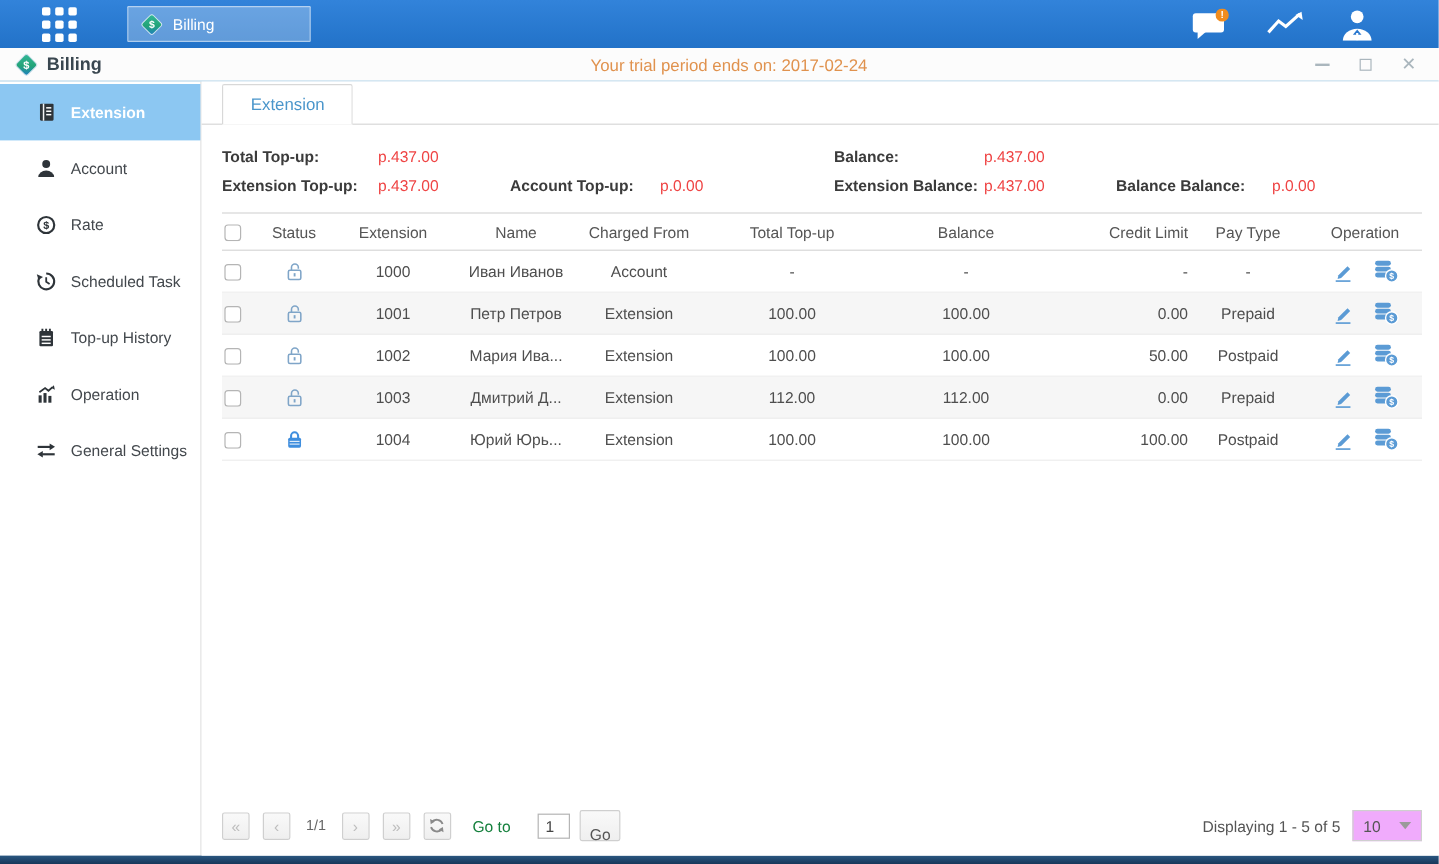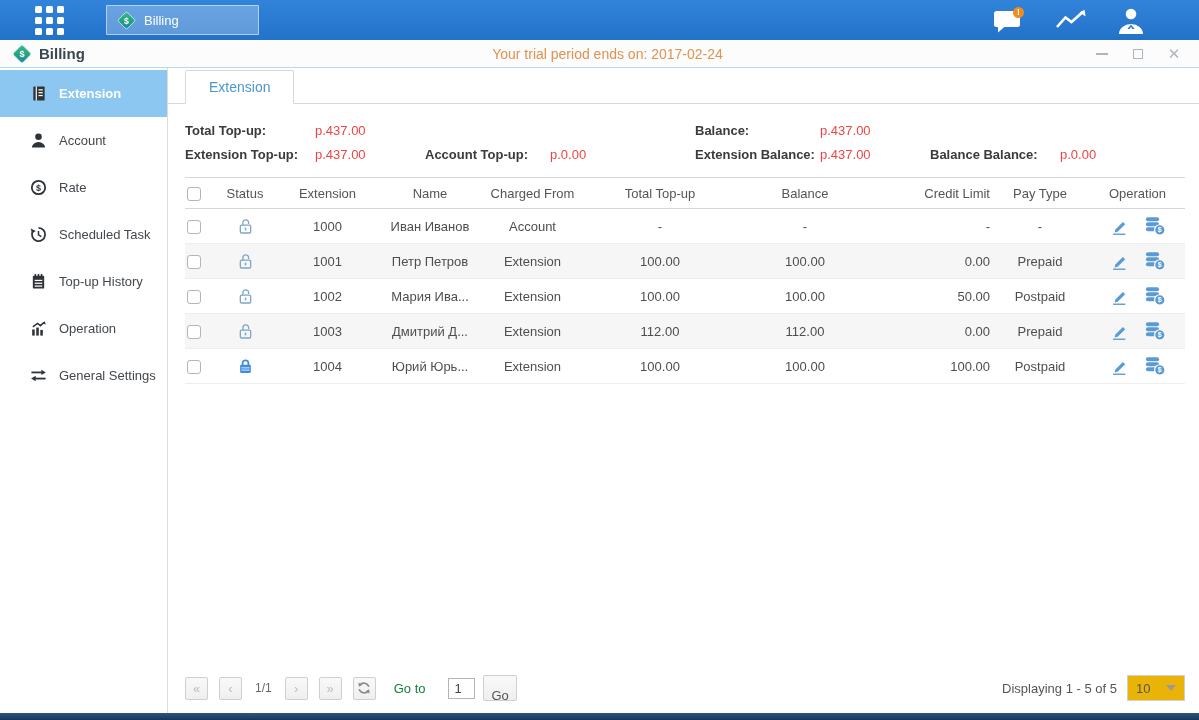--- a/index.html
+++ b/index.html
@@ -71,21 +71,21 @@
   .c-status svg, .c-op svg { vertical-align:middle; cursor:pointer; }
 
   
   .pagination { position:absolute; left:17px; right:14px; bottom:12px; display:flex; align-items:center; font-size:13px; color:#555; }
   .pg-btn { width:23px; height:23px; border:1px solid #cfcfcf; background:linear-gradient(180deg,#f9f9f9,#efefef); border-radius:2px; display:flex; align-items:center; justify-content:center; cursor:pointer; margin-right:11px; color:#bdbdbd; font-size:13px; }
   .pg-cur { margin:0 13px 0 2px; color:#666; font-size:12px; }
   .pg-goto { margin-left:7px; margin-right:23px; color:#15803d; }
   .pg-input { width:27px; height:21px; border:1px solid #b5b5b5; font-size:13px; padding-left:5px; font-family:inherit; color:#444; margin-right:8px; }
   .pg-go { height:23px; border:1px solid #cfcfcf; background:linear-gradient(180deg,#f9f9f9,#efefef); border-radius:2px; font-size:13px; color:#555; padding:12px 7px; cursor:pointer; font-family:inherit; }
   .pg-right { margin-left:auto; display:flex; align-items:center; gap:10px; }
-  .pg-select { width:58px; height:23px; border:1px solid #cfcfcf; display:flex; align-items:center; padding:12px 8px; cursor:pointer; background:#eab308; color:#555; }
+  .pg-select { width:58px; height:23px; border:1px solid #cfcfcf; display:flex; align-items:center; padding:12px 8px; cursor:pointer; background:#f0abfc; color:#555; }
   .pg-select .tri { margin-left:auto; width:0; height:0; border-left:5px solid transparent; border-right:5px solid transparent; border-top:6px solid #9a9a9a; }
 
   .bottomstrip { height:7px; background:linear-gradient(180deg,#2a5781,#17375a); flex-shrink:0; }
 </style>
 </head>
 <body>
 
 <div class="window">
 
   <div class="topbar">

